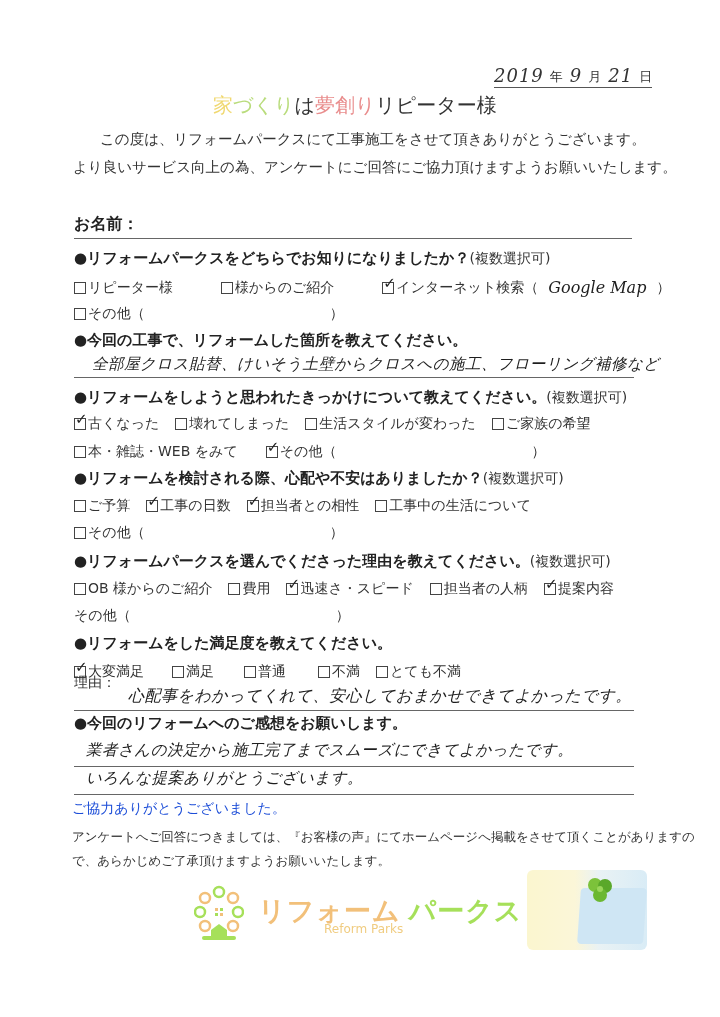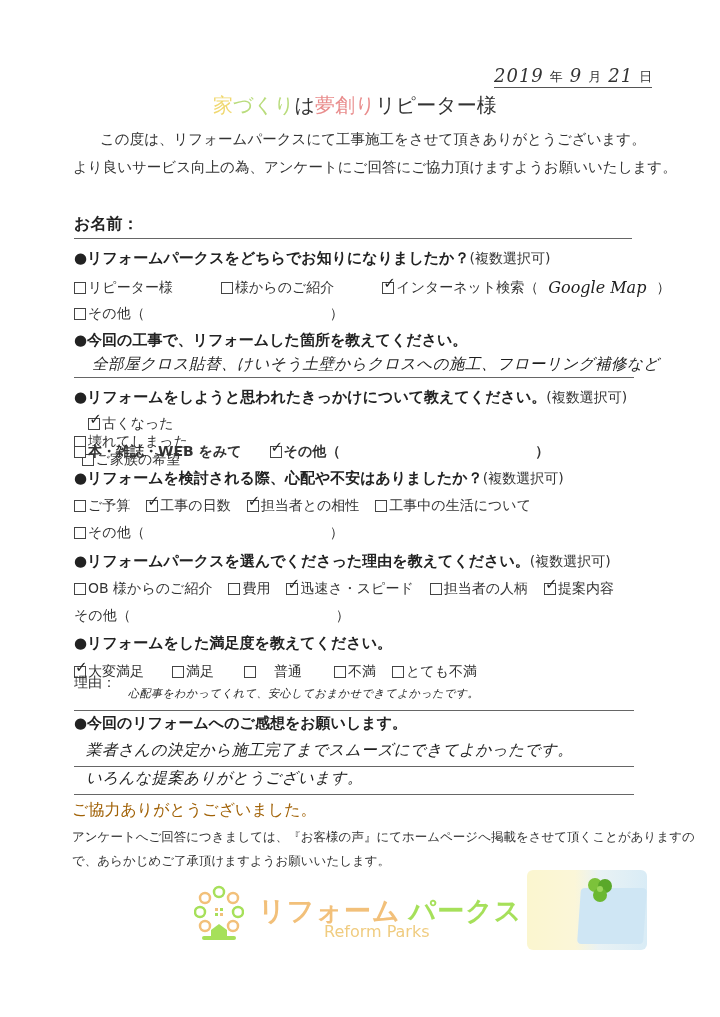--- a/index.html
+++ b/index.html
@@ -20,26 +20,26 @@
   .intro { font-size: 14.5px; color: #333; white-space: nowrap; }
   .q { font-size: 15px; font-weight: bold; color: #222; white-space: nowrap; }
   .q .note { font-weight: normal; font-size: 14px; color: #333; }
   .row { font-size: 14px; color: #333; white-space: nowrap; display: flex; align-items: center; }
   .opt { display: inline-flex; align-items: center; margin-right: 16px; position: relative; }
   .box { display: inline-block; width: 10px; height: 10px; border: 1px solid #444; margin-right: 2px; position: relative; background: #fff; }
   .box.checked::after { content: "✓"; position: absolute; left: 0px; top: -9px; font-size: 15px; color: #222; font-family: "DejaVu Sans", sans-serif; }
   .paren-blank { display: inline-block; }
   .hand { font-family: "DejaVu Serif", serif; font-style: italic; color: #1e1e1e; white-space: nowrap; }
   .rule { position: absolute; height: 0; border-top: 1px solid #666; }
-  .footer-thanks { font-size: 16px; color: #a16207; white-space: nowrap; }
+  .footer-thanks { font-size: 14px; color: #1d4ed8; white-space: nowrap; }
   .footer-note { font-size: 12.5px; color: #333; white-space: nowrap; }
   .logo-text { font-size: 27px; font-weight: bold; letter-spacing: 1px; white-space: nowrap; }
   .logo-text .o { color: #f2c07a; }
   .logo-text .g { color: #a6e05a; }
-  .logo-sub { font-size: 16px; color: #f0cc80; white-space: nowrap; }
+  .logo-sub { font-size: 12px; color: #f0cc80; white-space: nowrap; }
   .photo { left: 527px; top: 870px; width: 120px; height: 80px;
            background: linear-gradient(90deg, #fbf6cf 0%, #fbf6d8 40%, #e9f2f4 60%, #d9ecf6 100%);
            border-radius: 6px; overflow: hidden; }
   .photo .tile { position: absolute; left: 52px; top: 18px; width: 66px; height: 56px; background: #cfe6f4; border-radius: 4px; transform: skewX(-4deg); }
   .photo .clover { position: absolute; left: 58px; top: 6px; width: 30px; height: 28px; }
 </style>
 </head>
 <body>
 
 <div class="abs date">
@@ -96,35 +96,39 @@
 
 <div class="abs q" style="left:74px; top:331px;">
   <span>●今回の工事で、リフォームした箇所を教えてください。</span>
 </div>
 <div class="abs hand" style="left:92px; top:354px; font-size:15.5px; letter-spacing:0.5px;">全部屋クロス貼替、けいそう土壁からクロスへの施工、フローリング補修など</div>
 <div class="rule" style="left:74px; top:377px; width:560px;"></div>
 
 <div class="abs q" style="left:74px; top:388px;">
   <span>●リフォームをしようと思われたきっかけについて教えてください。</span><span class="note">(複数選択可)</span>
 </div>
-<div class="abs row" style="left:74px; top:415px;flex-direction:column;">
+<div class="abs row" style="left:74px; top:415px;">
   <span class="opt">
       <span class="box checked"></span>
       <span>古くなった</span>
     </span>
   <span class="opt">
       <span class="box"></span>
       <span>壊れてしまった</span>
     </span>
   <span class="opt">
       <span class="box"></span>
+      <span>生活スタイルが変わった</span>
+    </span>
+  <span class="opt">
+      <span class="box"></span>
       <span>ご家族の希望</span>
     </span>
 </div>
-<div class="abs row" style="left:74px; top:443px;font-weight:bold;">
+<div class="abs row" style="left:74px; top:443px;">
   <span class="opt" style="margin-right:28px;">
       <span class="box"></span>
       <span>本・雑誌・WEB をみて</span>
     </span>
   <span class="opt">
       <span class="box checked"></span>
       <span>その他（</span>
       <span class="paren-blank" style="width:195px;"></span>
       <span>）</span>
     </span>
@@ -198,35 +202,35 @@
 </div>
 <div class="abs row" style="left:74px; top:663px;">
   <span class="opt" style="margin-right:28px;">
       <span class="box checked"></span>
       <span>大変満足</span>
     </span>
   <span class="opt" style="margin-right:30px;">
       <span class="box"></span>
       <span>満足</span>
     </span>
-  <span class="opt" style="margin-right:32px;gap:16px;">
+  <span class="opt" style="margin-right:32px;">
       <span class="box"></span>
       <span>普通</span>
     </span>
   <span class="opt" style="">
       <span class="box"></span>
       <span>不満</span>
     </span>
   <span class="opt">
       <span class="box"></span>
       <span>とても不満</span>
     </span>
 </div>
 <div class="abs row" style="left:74px; top:674px;">理由：</div>
-<div class="abs hand" style="left:128px; top:686px; font-size:11px; letter-spacing:0.5px;">心配事をわかってくれて、安心しておまかせできてよかったです。</div>
+<div class="abs hand" style="left:128px; top:686px; font-size:16px; letter-spacing:0.5px;">心配事をわかってくれて、安心しておまかせできてよかったです。</div>
 <div class="rule" style="left:74px; top:710px; width:560px;"></div>
 
 <div class="abs q" style="left:74px; top:714px;">
   <span>●今回のリフォームへのご感想をお願いします。</span>
 </div>
 <div class="abs hand" style="left:86px; top:740px; font-size:15.5px; letter-spacing:0.5px;">業者さんの決定から施工完了までスムーズにできてよかったです。</div>
 <div class="rule" style="left:74px; top:766px; width:560px;"></div>
 <div class="abs hand" style="left:86px; top:768px; font-size:15.5px; letter-spacing:0.5px;">いろんな提案ありがとうございます。</div>
 <div class="rule" style="left:74px; top:794px; width:560px;"></div>
 

